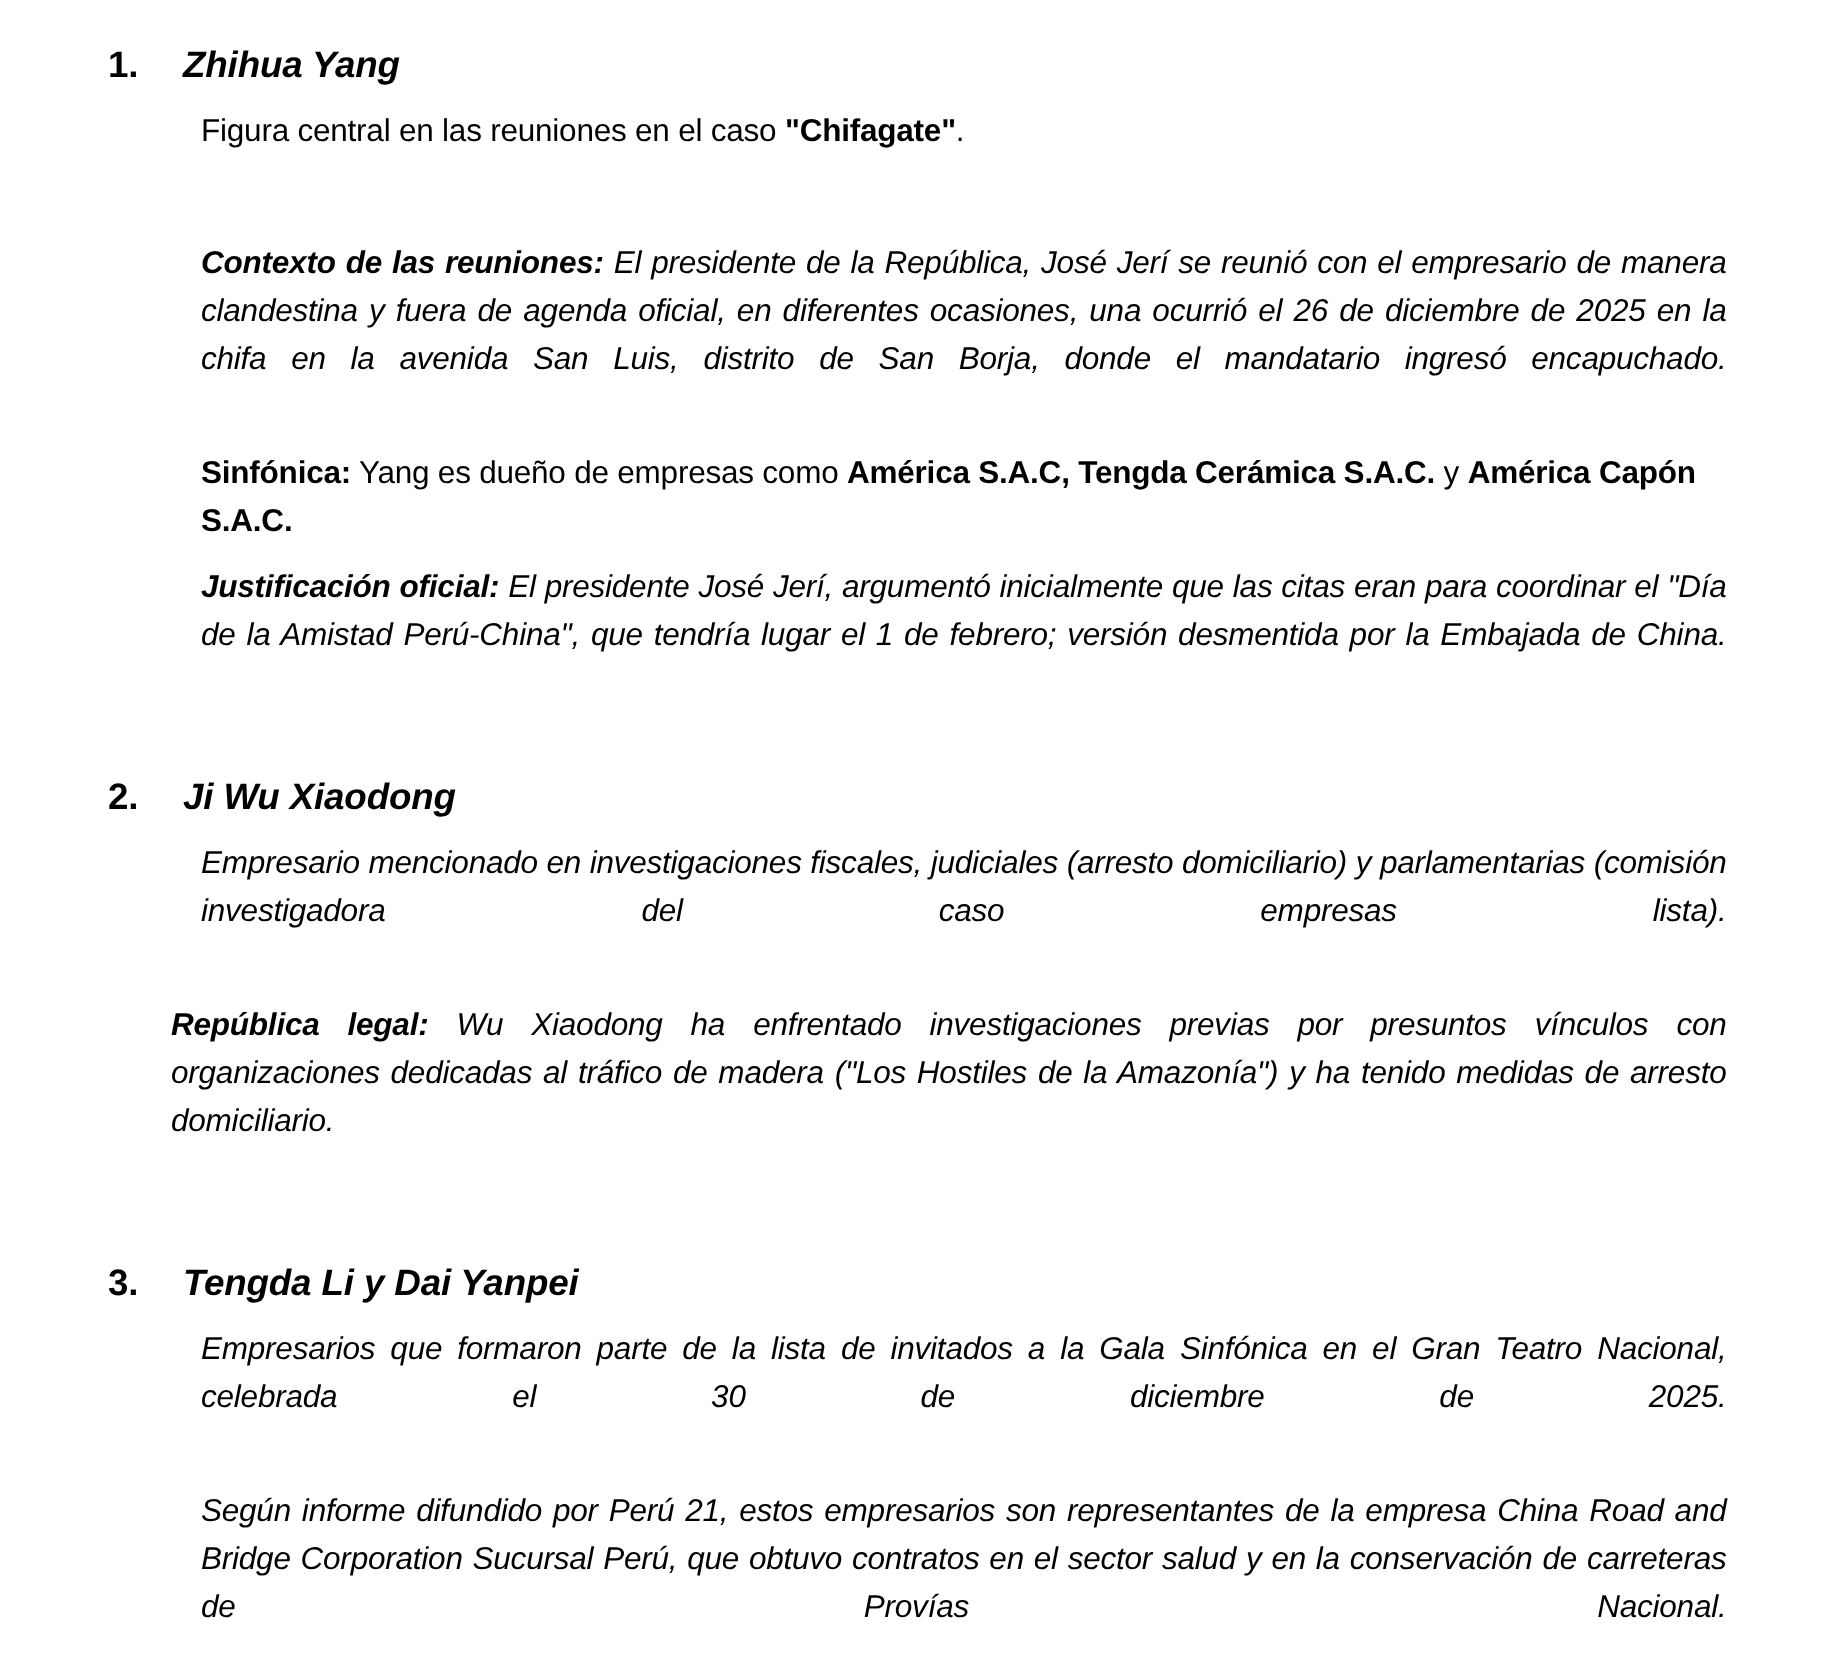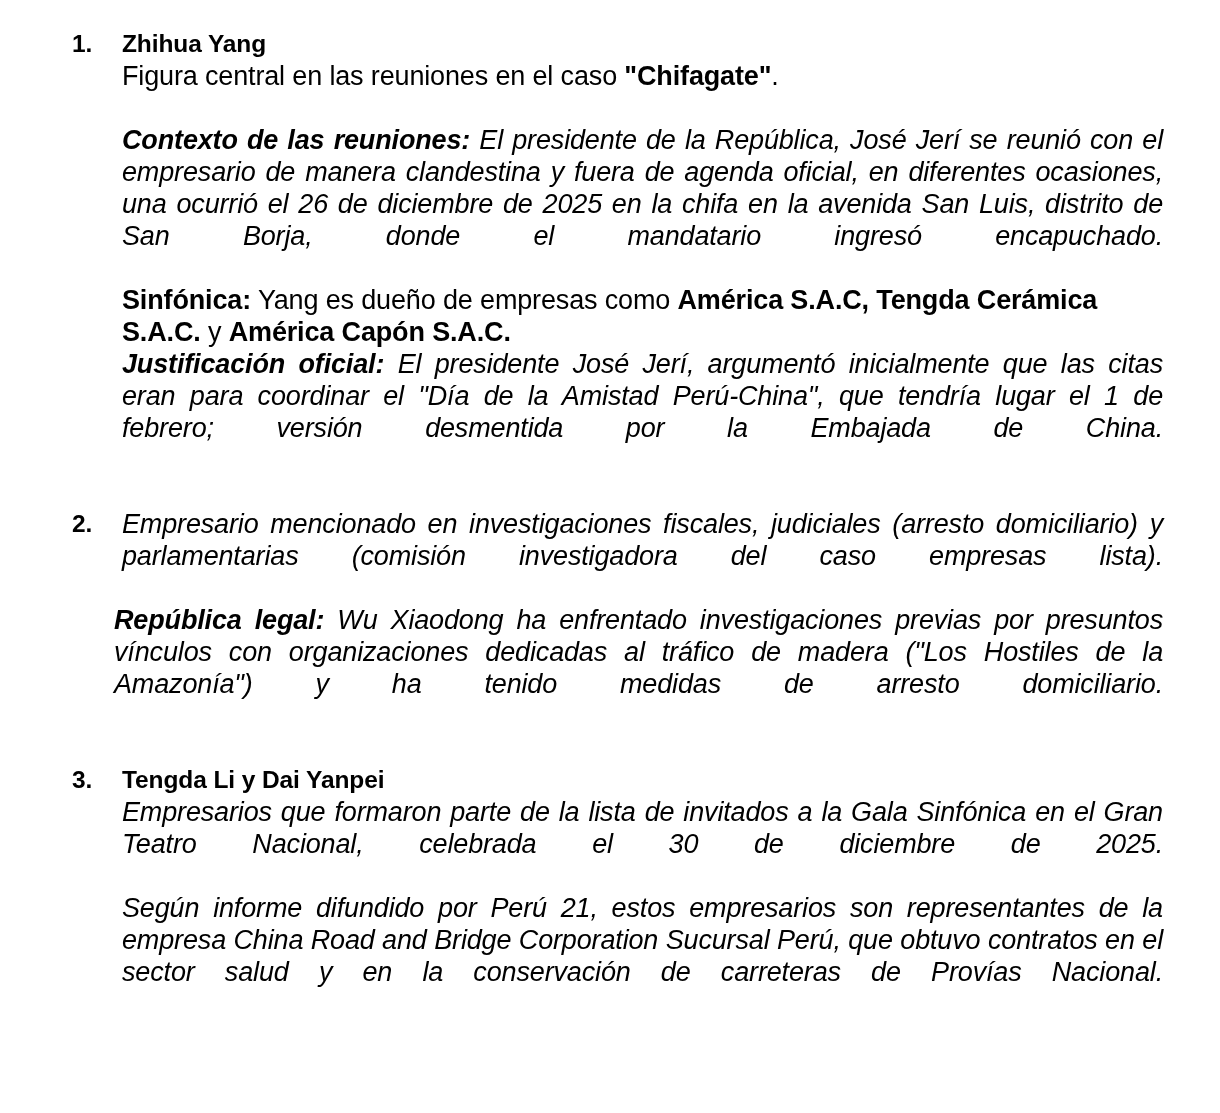--- a/index.html
+++ b/index.html
@@ -36,26 +36,27 @@
     font-size: 24.5px;
     line-height: 32px;
     letter-spacing: -0.2px;
   }
   .item-title {
     font-weight: bold;
     font-size: 24.5px;
     line-height: 32px;
     letter-spacing: -0.1px;
     white-space: nowrap;
+    font-style: italic;
   }
 
   
   p.para {
-    margin: 0;
-    font-size: 27px;
+    margin: 12px;
+    font-size: 21px;
     line-height: 32px;
     letter-spacing: -0.15px;
     word-spacing: 0px;
   }
   p.just {
     text-align: justify;
     text-justify: inter-word;
     font-style: italic;
   }
   p.left {
@@ -94,20 +95,21 @@
           <div class="item-title">Zhihua Yang</div>
           <p class="para left"><span>Figura central en las reuniones en el caso </span><b>"Chifagate"</b><span>.</span></p>
           <div class="gap-line"></div>
           <p class="para just"><b>Contexto de las reuniones:</b><span> El presidente de la República, José Jerí se reunió con el empresario de manera clandestina y fuera de agenda oficial, en diferentes ocasiones, una ocurrió el 26 de diciembre de 2025 en la chifa en la avenida San Luis, distrito de San Borja, donde el mandatario ingresó encapuchado.</span></p>
           <p class="para left"><b>Sinfónica:</b><span> Yang es dueño de empresas como </span><b>América S.A.C, Tengda Cerámica S.A.C.</b><span> y </span><b>América Capón S.A.C.</b></p>
           <p class="para just"><b>Justificación oficial:</b><span> El presidente José Jerí, argumentó inicialmente que las citas eran para coordinar el "Día de la Amistad Perú-China", que tendría lugar el 1 de febrero; versión desmentida por la Embajada de China.</span></p>
         </div>
         <div class="item-gap"></div>
         <div class="item">
           <div class="item-marker">2.</div>
+          <div class="item-title">Ji Wu Xiaodong</div>
           <p class="para just"><span>Empresario mencionado en investigaciones fiscales, judiciales (arresto domiciliario) y parlamentarias (comisión investigadora del caso empresas lista).</span></p>
           <p class="para just outdent"><b>República legal:</b><span> Wu Xiaodong ha enfrentado investigaciones previas por presuntos vínculos con organizaciones dedicadas al tráfico de madera ("Los Hostiles de la Amazonía") y ha tenido medidas de arresto domiciliario.</span></p>
         </div>
         <div class="item-gap"></div>
         <div class="item">
           <div class="item-marker">3.</div>
           <div class="item-title">Tengda Li y Dai Yanpei</div>
           <p class="para just"><span>Empresarios que formaron parte de la lista de invitados a la Gala Sinfónica en el Gran Teatro Nacional, celebrada el 30 de diciembre de 2025.</span></p>
           <p class="para just"><span>Según informe difundido por Perú 21, estos empresarios son representantes de la empresa China Road and Bridge Corporation Sucursal Perú, que obtuvo contratos en el sector salud y en la conservación de carreteras de Provías Nacional.</span></p>
         </div>

